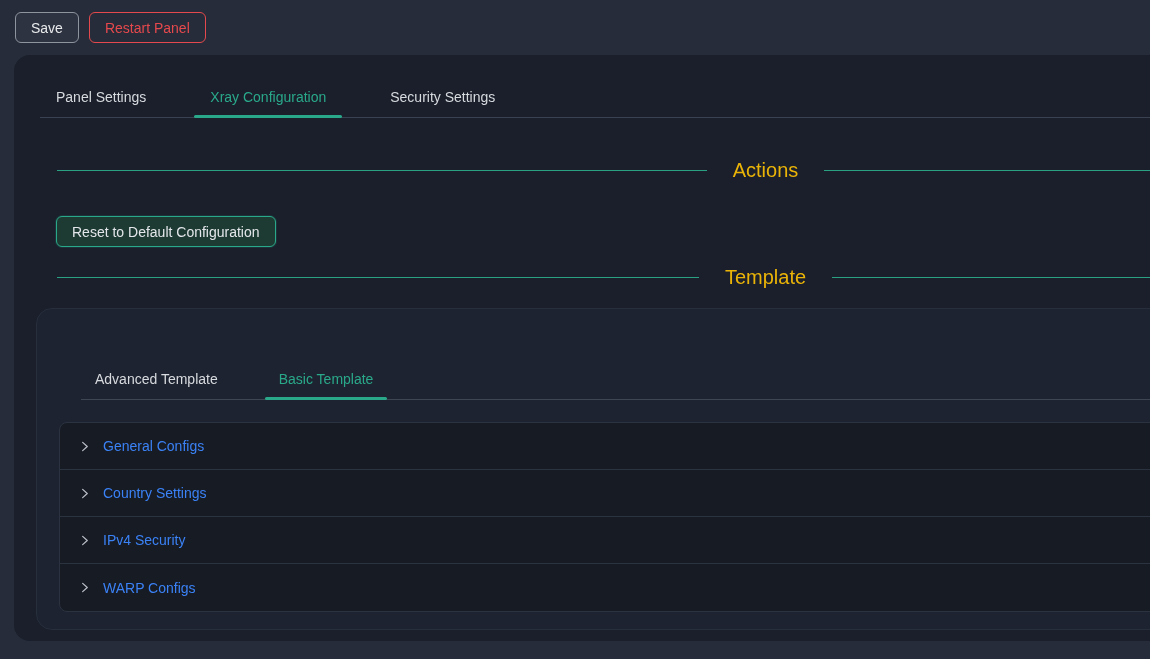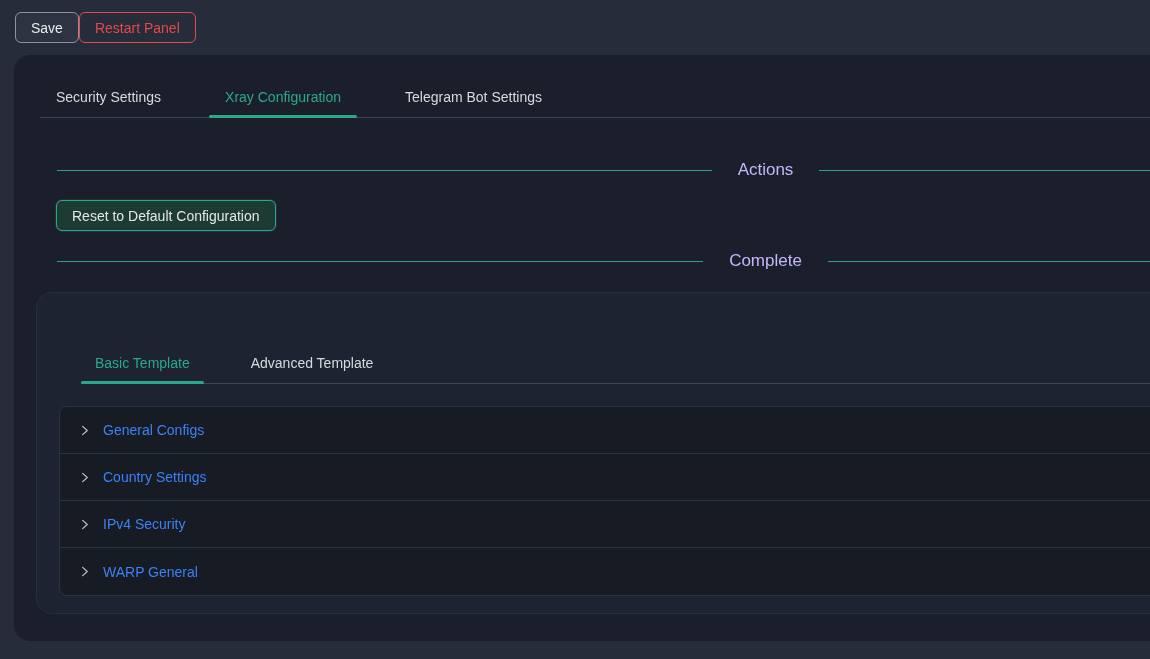--- a/index.html
+++ b/index.html
@@ -10,21 +10,21 @@
     background: #262c39;
     font-family: "Liberation Sans", sans-serif;
     -webkit-font-smoothing: antialiased;
   }
 
   
   .topbar {
     height: 55px;
     display: flex;
     align-items: flex-start;
-    gap: 0;
+    gap: 10px;
     padding: 12px 0 0 15px;
     border-radius: 6px;
   }
   .btn {
     height: 31px;
     padding: 0 15px;
     border-radius: 6px;
     font-size: 14px;
     font-family: "Liberation Sans", sans-serif;
     display: inline-flex;
@@ -85,29 +85,29 @@
     align-items: center;
     margin: 43px 0 0 43px;
     height: 18px;
   }
   .divider-line {
     flex: 1;
     height: 1px;
     background: #2aa182;
   }
   .divider-text {
-    color: #c4b5fd;
-    font-size: 17px;
+    color: #eab308;
+    font-size: 20px;
     margin: 0 26px;
     white-space: nowrap;
   }
 
   
   .btn-reset {
-    margin: 21px 0 0 42px;
+    margin: 37px 0 0 42px;
     background: #1e3b33;
     border: 1px solid #2aa98a;
     color: #e3e6ea;
     box-shadow: 0 0 0 1px rgba(42,169,138,.15);
   }
   .divider.templates { margin-top: 21px; }
 
   
   .inner-card {
     margin: 22px 22px 0 22px;
@@ -161,48 +161,48 @@
 
 <div class="topbar">
   <button class="btn btn-save">Save</button>
   <button class="btn btn-restart">Restart Panel</button>
 </div>
 
 <div class="outer-card">
 
   
   <div class="main-tabbar">
+    <div class="tab">Panel Settings</div>
+    <div class="tab active">Xray Configuration</div>
     <div class="tab">Security Settings</div>
-    <div class="tab active">Xray Configuration</div>
-    <div class="tab">Telegram Bot Settings</div>
   </div>
 
   
   <div class="divider">
     <span class="divider-line"></span>
     <span class="divider-text">Actions</span>
     <span class="divider-line"></span>
   </div>
 
   
   <button class="btn btn-reset">Reset to Default Configuration</button>
 
   
   <div class="divider templates">
     <span class="divider-line"></span>
-    <span class="divider-text">Complete</span>
+    <span class="divider-text">Template</span>
     <span class="divider-line"></span>
   </div>
 
   
   <div class="inner-card">
 
     <div class="inner-tabbar">
+      <div class="tab">Advanced Template</div>
       <div class="tab active">Basic Template</div>
-      <div class="tab">Advanced Template</div>
     </div>
 
     <div class="collapse">
 
       <div class="collapse-row">
         <span class="chevron">
           <svg width="11" height="11" viewBox="0 0 12 12" fill="none" stroke="currentColor" stroke-width="1.4" stroke-linecap="round" stroke-linejoin="round">
               <polyline points="4,1.5 9,6 4,10.5"></polyline>
             </svg>
         </span>
@@ -226,18 +226,18 @@
         </span>
         <span class="row-label">IPv4 Security</span>
       </div>
 
       <div class="collapse-row">
         <span class="chevron">
           <svg width="11" height="11" viewBox="0 0 12 12" fill="none" stroke="currentColor" stroke-width="1.4" stroke-linecap="round" stroke-linejoin="round">
               <polyline points="4,1.5 9,6 4,10.5"></polyline>
             </svg>
         </span>
-        <span class="row-label">WARP General</span>
+        <span class="row-label">WARP Configs</span>
       </div>
 
     </div>
   </div>
 </div>
 
 </body></html>

